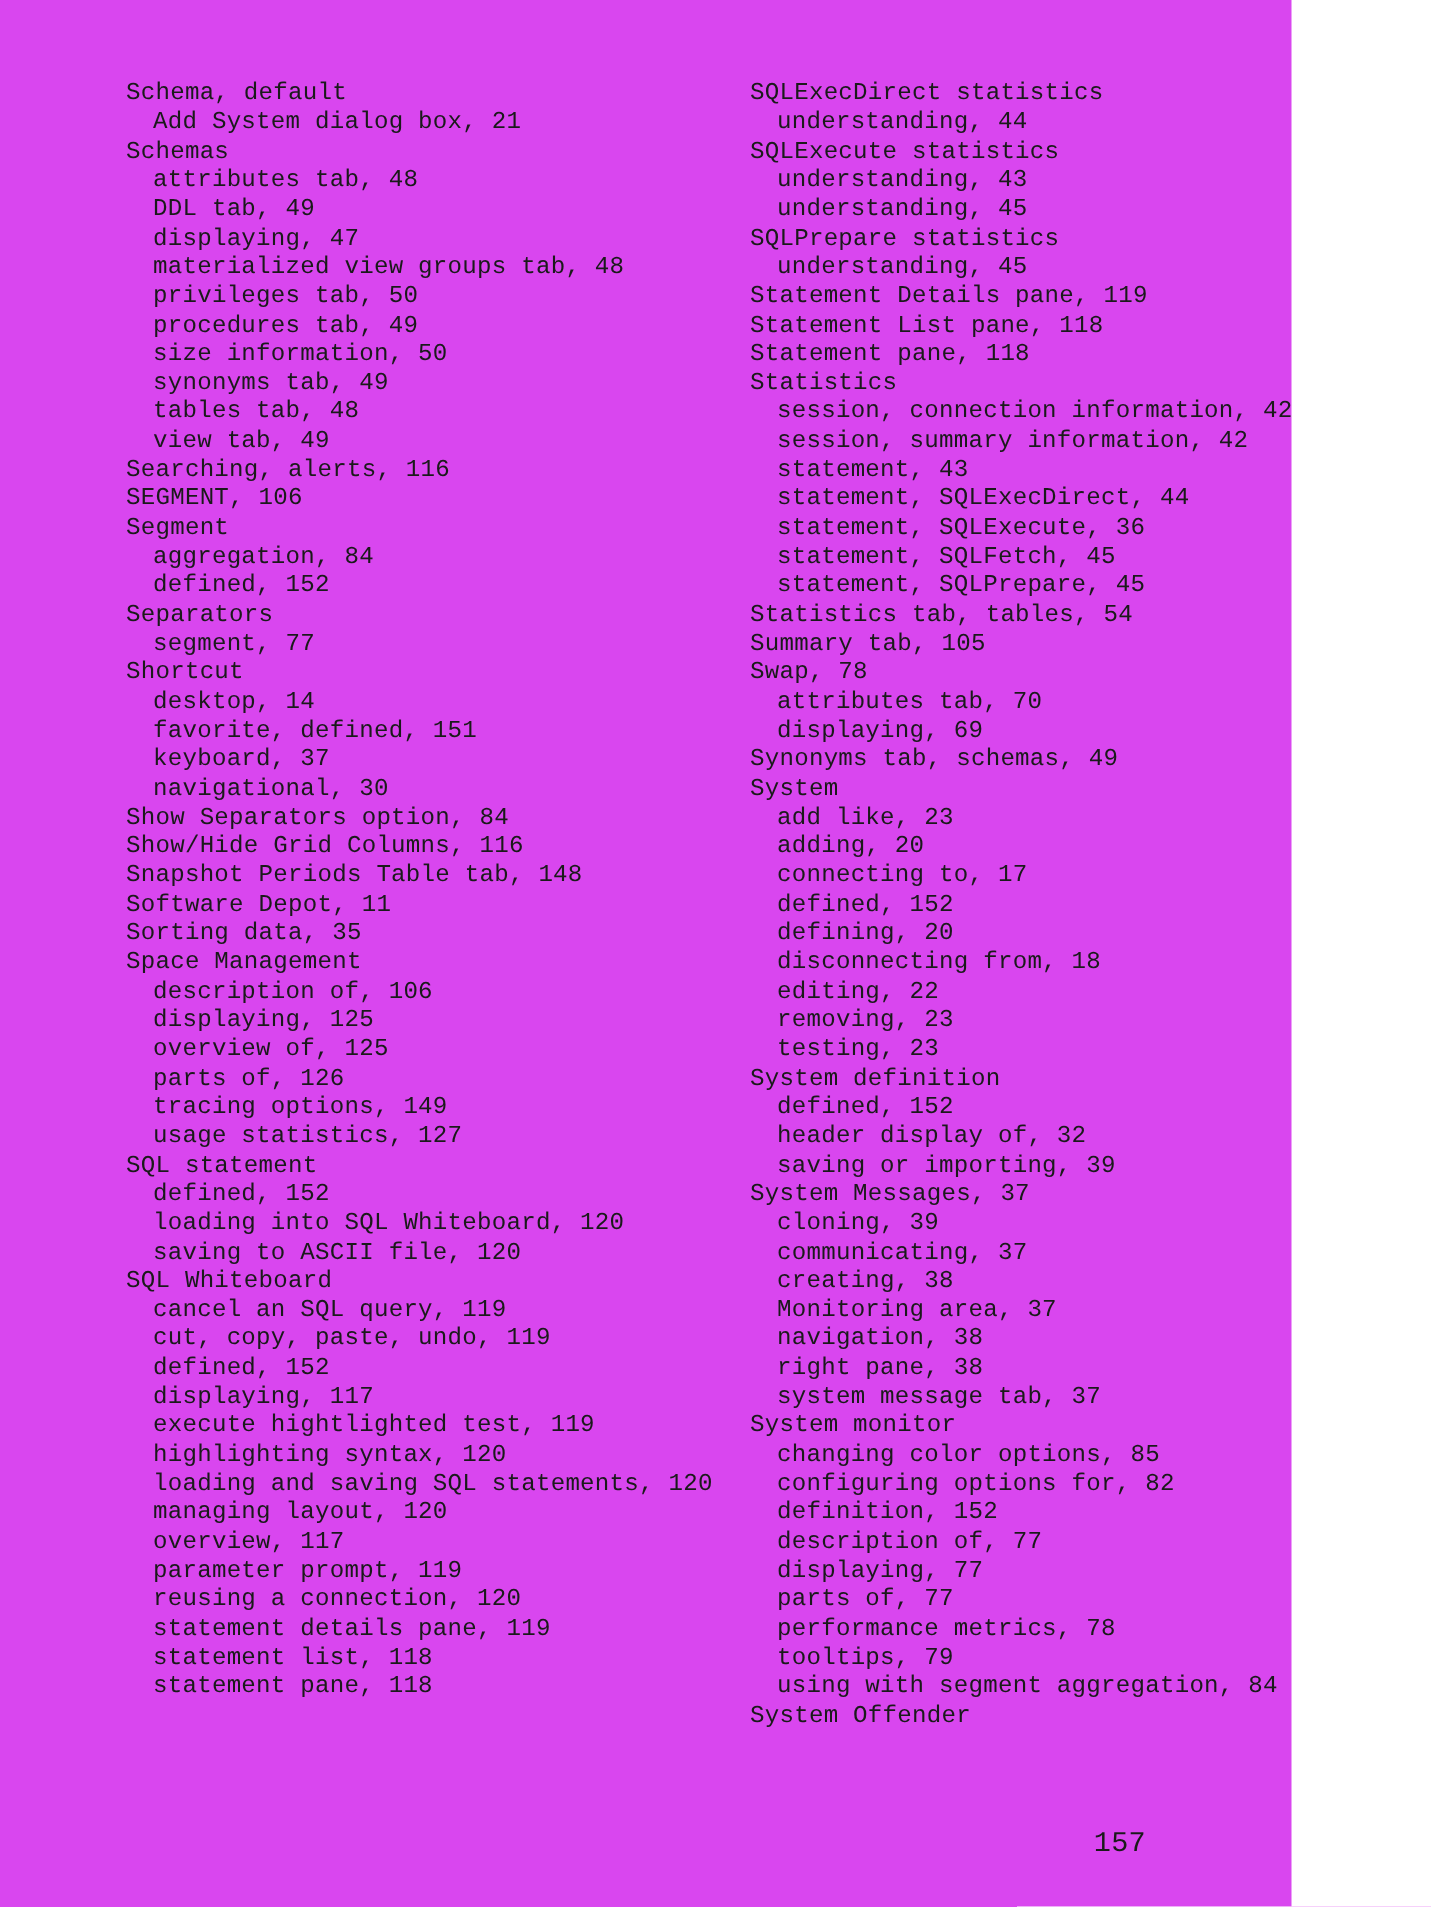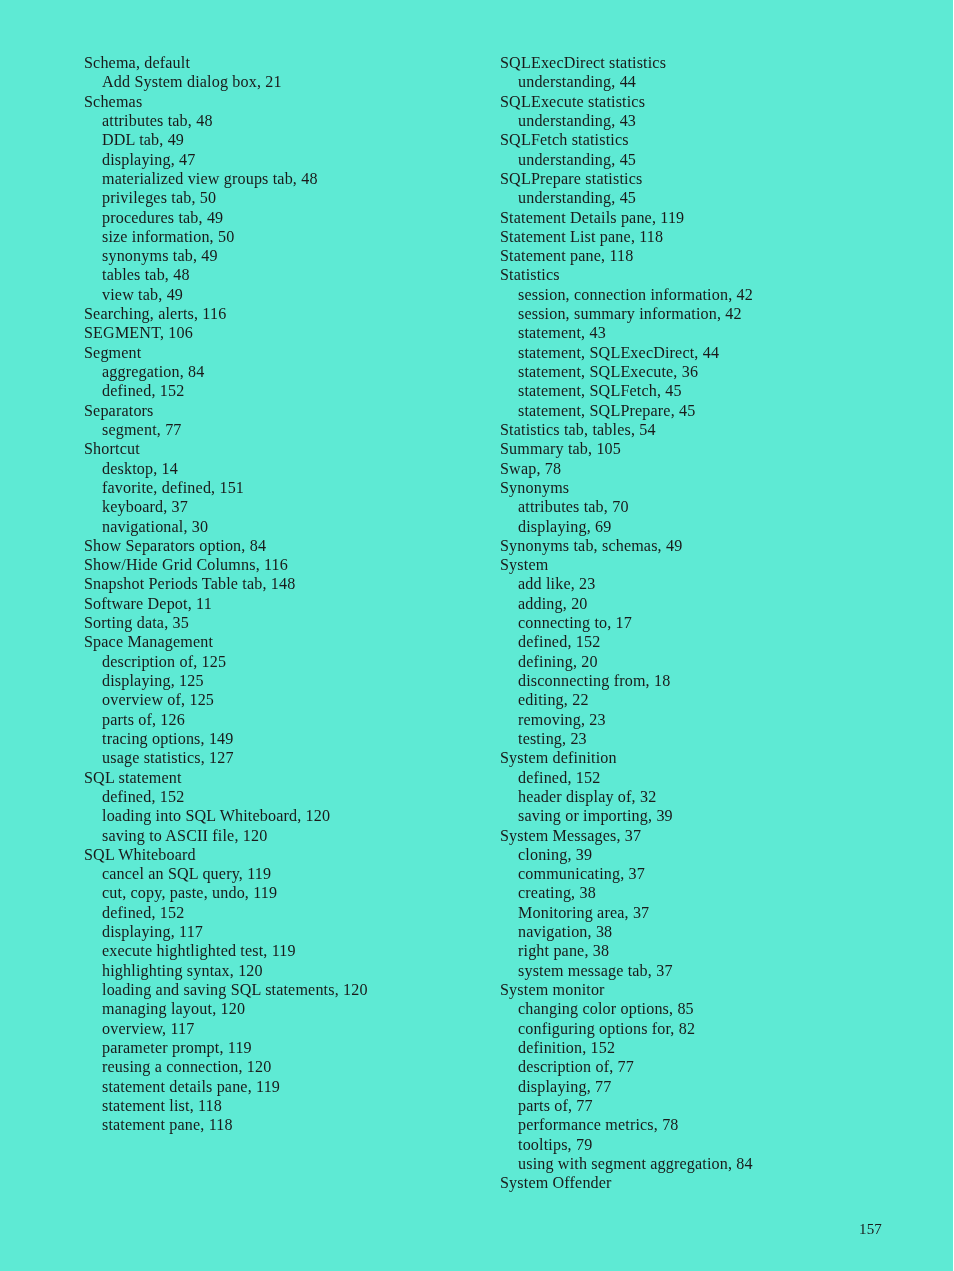--- a/index.html
+++ b/index.html
@@ -6,25 +6,26 @@
     margin: 0;
     padding: 0;
     background: #ffffff;
   }
   body {
     font-family: "Liberation Serif", "DejaVu Serif", serif;
     color: #1a1a1a;
   }
   .page {
     position: relative;
-    width: 953px;
+    width: 861px;
     height: 1271px;
-    background: #5eead4;
+    background: #d946ef;
     overflow: hidden;
     box-sizing: border-box;
+    font-family: Liberation Mono, monospace;
   }
   .columns {
     position: absolute;
     top: 53px;
     left: 84px;
     width: 790px;
     display: flex;
     flex-direction: row;
     align-items: flex-start;
   }
@@ -42,23 +43,23 @@
     letter-spacing: 0.01em;
   }
   .index-entry.level-0 {
     padding-left: 0;
   }
   .index-entry.level-1 {
     padding-left: 18px;
   }
   .page-number {
     position: absolute;
-    right: 71px;
+    right: 97px;
     top: 1220px;
-    font-size: 15px;
+    font-size: 19px;
     line-height: 18px;
     text-align: right;
     letter-spacing: 0.01em;
   }
 </style>
 </head>
 <body>
 
 <div class="page">
 
@@ -88,21 +89,21 @@
         <div class="index-entry level-1">desktop, 14</div>
         <div class="index-entry level-1">favorite, defined, 151</div>
         <div class="index-entry level-1">keyboard, 37</div>
         <div class="index-entry level-1">navigational, 30</div>
         <div class="index-entry level-0">Show Separators option, 84</div>
         <div class="index-entry level-0">Show/Hide Grid Columns, 116</div>
         <div class="index-entry level-0">Snapshot Periods Table tab, 148</div>
         <div class="index-entry level-0">Software Depot, 11</div>
         <div class="index-entry level-0">Sorting data, 35</div>
         <div class="index-entry level-0">Space Management</div>
-        <div class="index-entry level-1">description of, 125</div>
+        <div class="index-entry level-1">description of, 106</div>
         <div class="index-entry level-1">displaying, 125</div>
         <div class="index-entry level-1">overview of, 125</div>
         <div class="index-entry level-1">parts of, 126</div>
         <div class="index-entry level-1">tracing options, 149</div>
         <div class="index-entry level-1">usage statistics, 127</div>
         <div class="index-entry level-0">SQL statement</div>
         <div class="index-entry level-1">defined, 152</div>
         <div class="index-entry level-1">loading into SQL Whiteboard, 120</div>
         <div class="index-entry level-1">saving to ASCII file, 120</div>
         <div class="index-entry level-0">SQL Whiteboard</div>
@@ -119,39 +120,37 @@
         <div class="index-entry level-1">reusing a connection, 120</div>
         <div class="index-entry level-1">statement details pane, 119</div>
         <div class="index-entry level-1">statement list, 118</div>
         <div class="index-entry level-1">statement pane, 118</div>
       </div>
     <div class="column right">
         <div class="index-entry level-0">SQLExecDirect statistics</div>
         <div class="index-entry level-1">understanding, 44</div>
         <div class="index-entry level-0">SQLExecute statistics</div>
         <div class="index-entry level-1">understanding, 43</div>
-        <div class="index-entry level-0">SQLFetch statistics</div>
         <div class="index-entry level-1">understanding, 45</div>
         <div class="index-entry level-0">SQLPrepare statistics</div>
         <div class="index-entry level-1">understanding, 45</div>
         <div class="index-entry level-0">Statement Details pane, 119</div>
         <div class="index-entry level-0">Statement List pane, 118</div>
         <div class="index-entry level-0">Statement pane, 118</div>
         <div class="index-entry level-0">Statistics</div>
         <div class="index-entry level-1">session, connection information, 42</div>
         <div class="index-entry level-1">session, summary information, 42</div>
         <div class="index-entry level-1">statement, 43</div>
         <div class="index-entry level-1">statement, SQLExecDirect, 44</div>
         <div class="index-entry level-1">statement, SQLExecute, 36</div>
         <div class="index-entry level-1">statement, SQLFetch, 45</div>
         <div class="index-entry level-1">statement, SQLPrepare, 45</div>
         <div class="index-entry level-0">Statistics tab, tables, 54</div>
         <div class="index-entry level-0">Summary tab, 105</div>
         <div class="index-entry level-0">Swap, 78</div>
-        <div class="index-entry level-0">Synonyms</div>
         <div class="index-entry level-1">attributes tab, 70</div>
         <div class="index-entry level-1">displaying, 69</div>
         <div class="index-entry level-0">Synonyms tab, schemas, 49</div>
         <div class="index-entry level-0">System</div>
         <div class="index-entry level-1">add like, 23</div>
         <div class="index-entry level-1">adding, 20</div>
         <div class="index-entry level-1">connecting to, 17</div>
         <div class="index-entry level-1">defined, 152</div>
         <div class="index-entry level-1">defining, 20</div>
         <div class="index-entry level-1">disconnecting from, 18</div>

